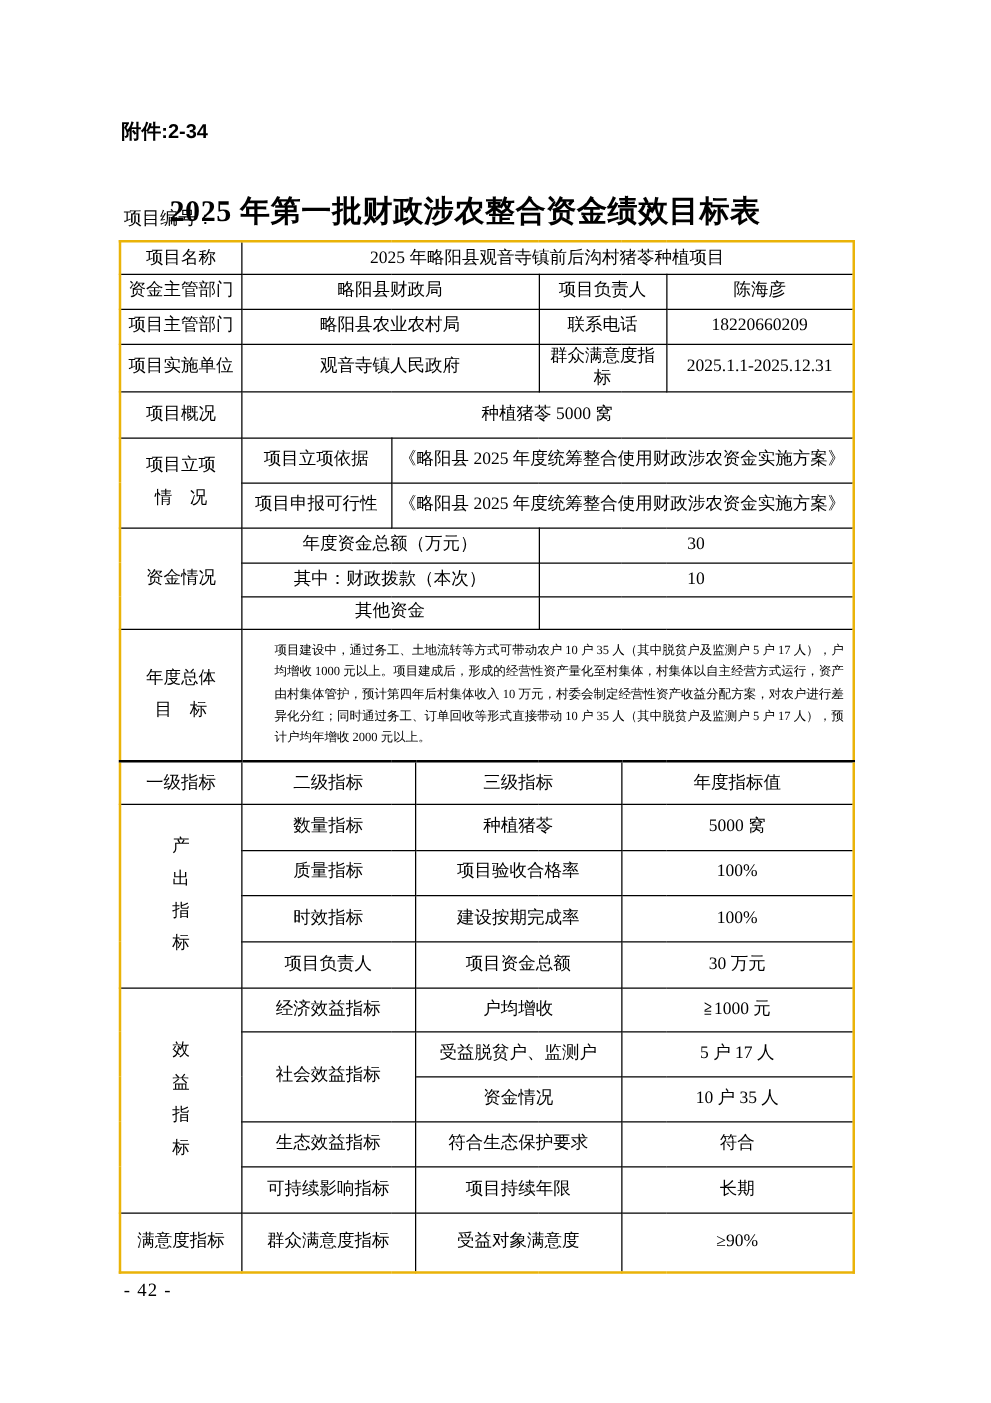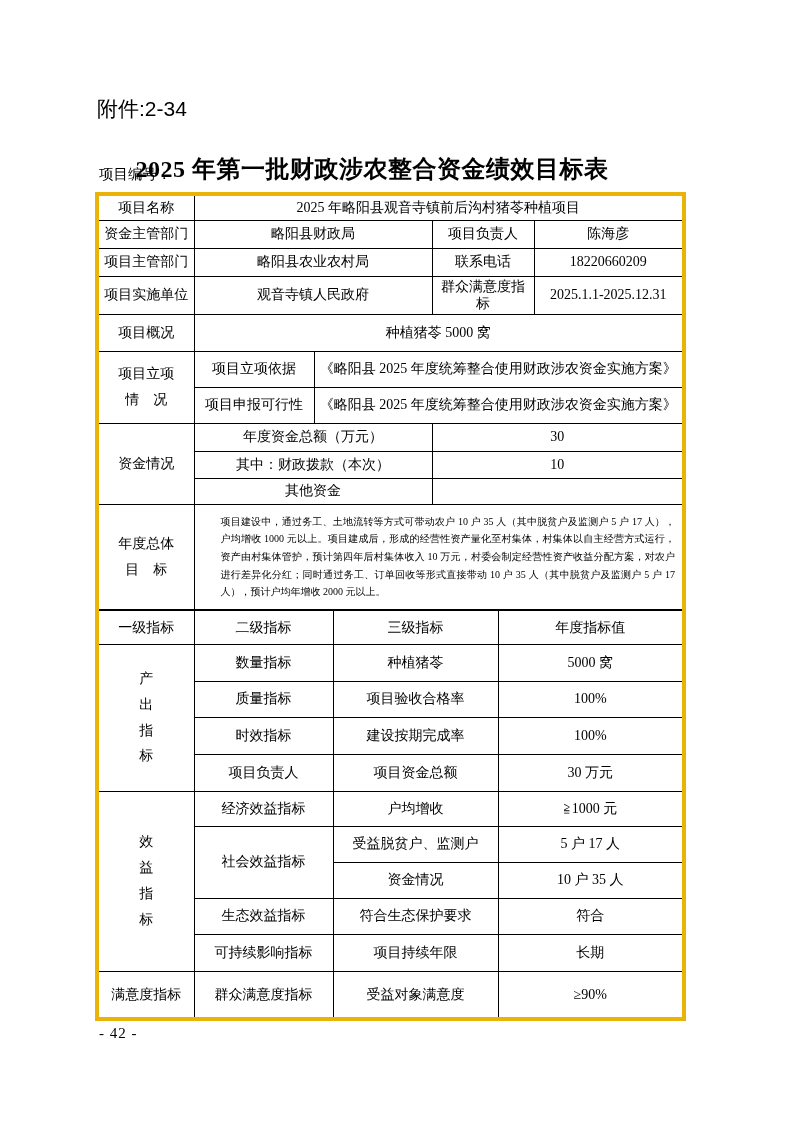--- a/index.html
+++ b/index.html
@@ -6,36 +6,36 @@
   html, body { background: #ffffff; }
   body {
     width: 793px; height: 1122px;
     position: relative;
     font-family: "Liberation Serif", "DejaVu Serif", serif;
     color: #000;
   }
   .attachment {
     position: absolute; left: 97px; top: 95px;
     font-family: "Liberation Sans", "DejaVu Sans", sans-serif;
-    font-weight: normal; font-size: 21px;
+    font-weight: bold; font-size: 16px;
   }
   .doc-title {
     position: absolute; left: 0; top: 121px; width: 744px;
     text-align: center; font-weight: bold; font-size: 24px;
     letter-spacing: 0.5px;
     margin-top: 32px;
   }
   .meta-line { position: absolute; left: 0; top: 165px; width: 793px; height: 20px; font-size: 14.5px; }
   .project-no { position: absolute; left: 99px; top: 0; }
   .year-label { position: absolute; left: 95px; width: 632px; top: 0; text-align: center; }
   table.main {
     position: absolute; left: 95px; top: 192px;
     width: 588px; table-layout: fixed;
     border-collapse: collapse;
-    border: 4px solid #eab308;
+    border: 2px solid #eab308;
   }
   td {
     border: 1px solid #000;
     text-align: center; vertical-align: middle;
     font-size: 14px; line-height: 1.25;
     padding: 1px 3px;
     white-space: pre-line;
     overflow: hidden;
   }
   td.goal-text {

